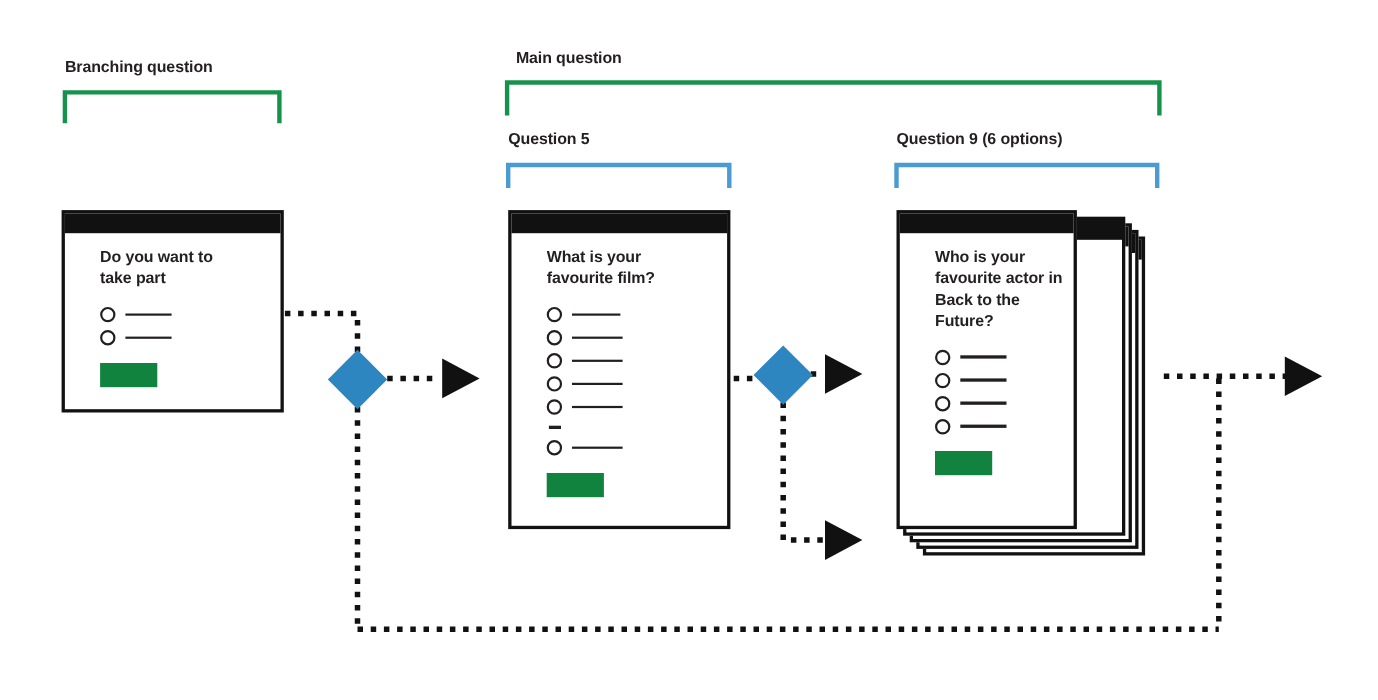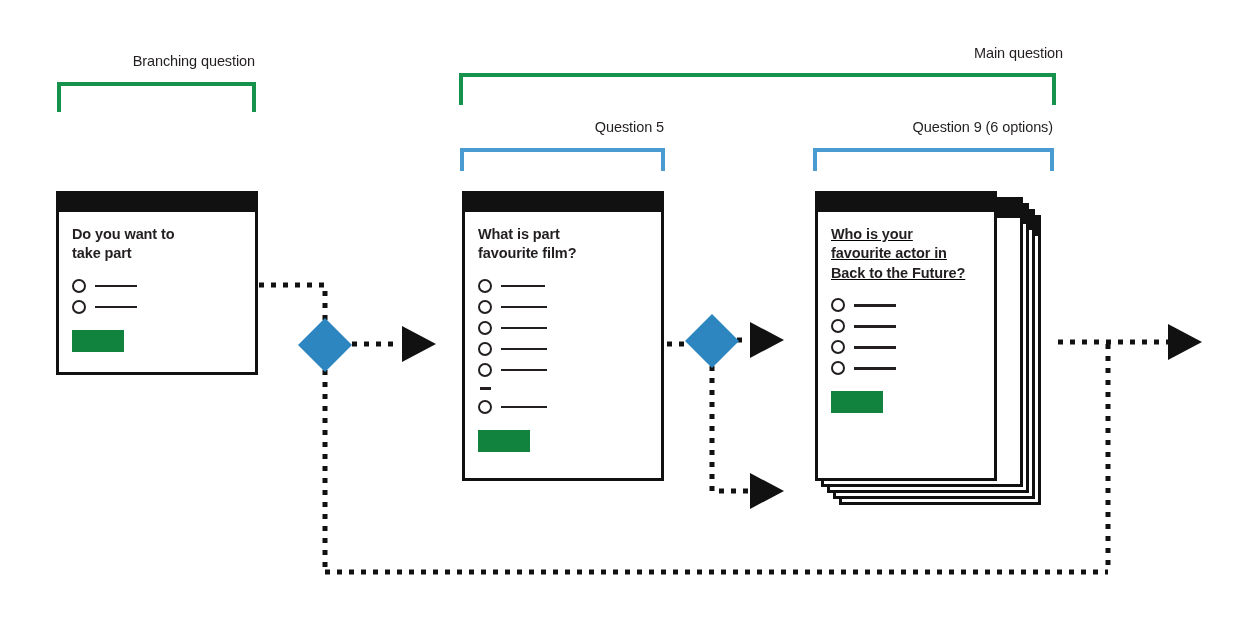--- a/index.html
+++ b/index.html
@@ -22,41 +22,41 @@
     left: 0;
     top: 0;
     width: 1253px;
     height: 636px;
   }
 
   
   .bracket-label {
     position: absolute;
     font-size: 14.5px;
-    font-weight: normal;
+    font-weight: bold;
     color: #231f20;
     letter-spacing: -0.1px;
     white-space: nowrap;
-    text-align: right;
+    text-align: left;
   }
 
   
   .card {
     position: absolute;
     background: #ffffff;
     border: 3px solid #111111;
     box-sizing: border-box;
   }
   .card-header {
     height: 18px;
     background: #111111;
     width: 100%;
   }
   .card-body {
-    padding: 13px 0 0 13px;
+    padding: 13px 0 0 32px;
   }
   .card-title {
     font-size: 14.5px;
     font-weight: bold;
     color: #231f20;
     line-height: 1.33;
     letter-spacing: -0.1px;
     white-space: pre-line;
     margin: 0 0 12px 0;
   }
@@ -176,21 +176,21 @@
         <span class="opt-line" style="width:42px;"></span>
       </div>
 
       <div class="submit-btn"></div>
     </div>
   </div>
 
   <div class="card" style="left:462px; top:191px; width:202px; height:290px;">
     <div class="card-header"></div>
     <div class="card-body">
-      <div class="card-title">What is part
+      <div class="card-title">What is your
 favourite film?</div>
 
       <div class="opt-row">
         <span class="radio"></span>
         <span class="opt-line" style="width:44px;"></span>
       </div>
       <div class="opt-row">
         <span class="radio"></span>
         <span class="opt-line" style="width:46px;"></span>
       </div>
@@ -226,21 +226,21 @@
   <div class="stack-sheet" style="left:833px; top:209px; width:202px; height:290px;">
     <div class="sheet-header"></div>
   </div>
   <div class="stack-sheet" style="left:827px; top:203px; width:202px; height:290px;">
     <div class="sheet-header"></div>
   </div>
   <div class="stack-sheet" style="left:821px; top:197px; width:202px; height:290px;">
     <div class="sheet-header"></div>
   </div>
 
-  <div class="card" style="left:815px; top:191px; width:182px; height:290px;text-decoration:underline;">
+  <div class="card" style="left:815px; top:191px; width:164px; height:290px;">
     <div class="card-header"></div>
     <div class="card-body">
       <div class="card-title">Who is your
 favourite actor in
 Back to the Future?</div>
 
       <div class="opt-row">
         <span class="radio"></span>
         <span class="opt-line" style="width:42px;"></span>
       </div>

